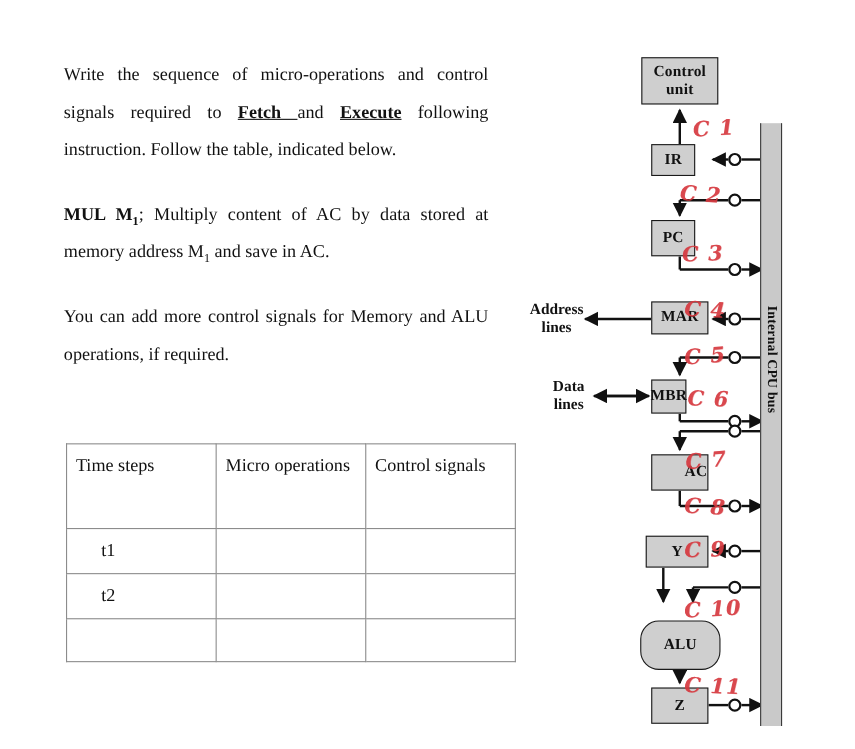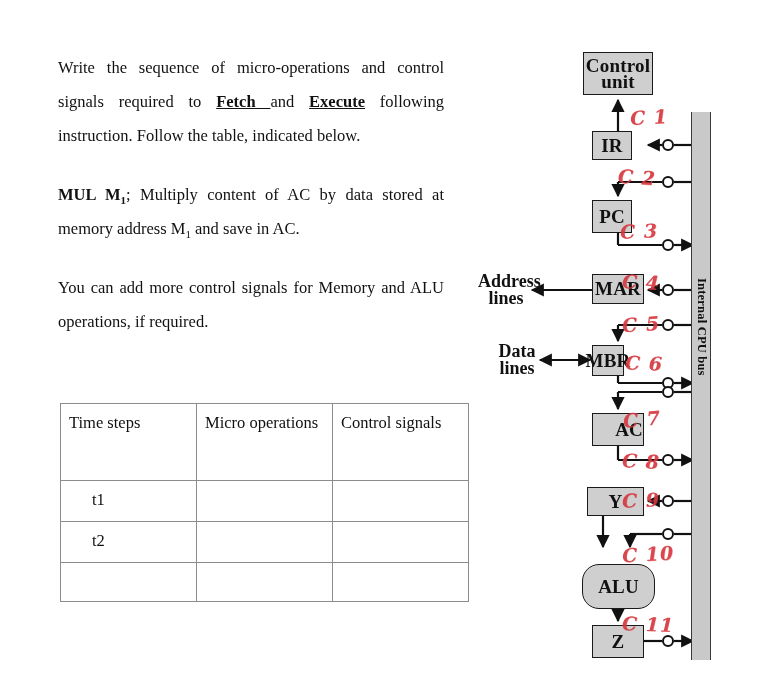--- a/index.html
+++ b/index.html
@@ -76,21 +76,21 @@
     width: 300px;
     height: 645px;
   }
   .dbox {
     position: absolute;
     background: #cfcfcf;
     border: 1.6px solid #1a1a1a;
     box-sizing: border-box;
     font-family: "Liberation Serif", serif;
     font-weight: bold;
-    font-size: 19px;
+    font-size: 14px;
     color: #111;
     display: flex;
     align-items: center;
     justify-content: center;
     text-align: center;
     line-height: 16px;
     letter-spacing: 0.2px;
   }
   .busbar {
     position: absolute;
@@ -107,21 +107,21 @@
     color: #111;
     transform: rotate(90deg);
     transform-origin: left top;
     white-space: nowrap;
     letter-spacing: 0.2px;
   }
   .edge-label {
     position: absolute;
     font-family: "Liberation Serif", serif;
     font-weight: bold;
-    font-size: 18px;
+    font-size: 14px;
     line-height: 17px;
     color: #111;
     text-align: center;
     white-space: pre-line;
   }
   svg.wires {
     position: absolute;
     left: 0; top: 0;
     width: 300px; height: 645px;
     overflow: visible;

